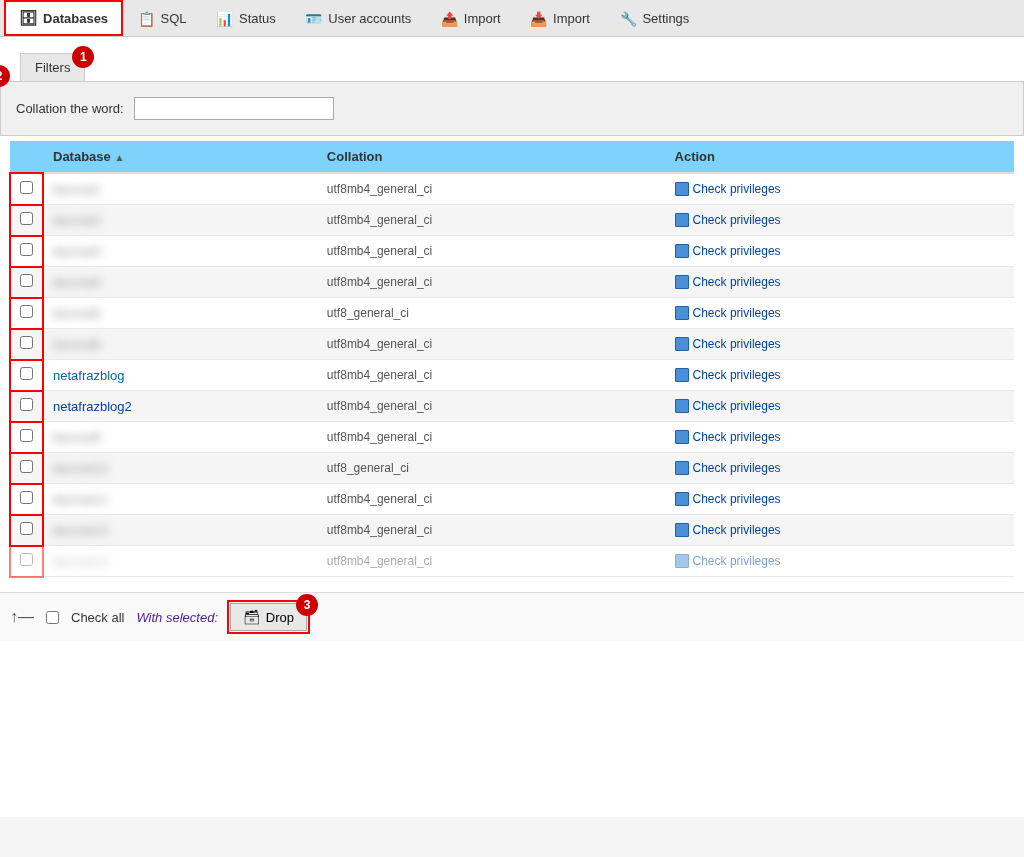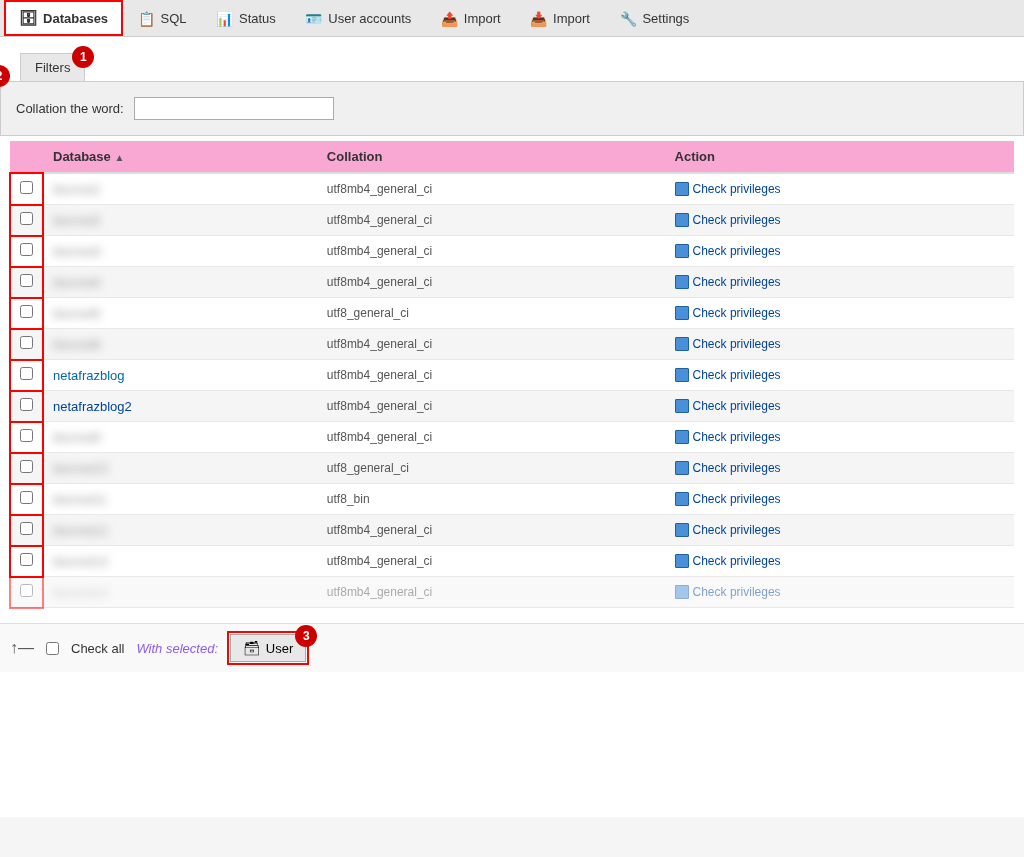--- a/index.html
+++ b/index.html
@@ -95,21 +95,21 @@
     
     .table-wrapper {
       padding: 0 10px 10px 10px;
     }
     table {
       width: 100%;
       border-collapse: collapse;
       margin-top: 5px;
     }
     thead th {
-      background: #f9a8d4;
+      background: #7dd3fc;
       border-bottom: 2px solid #ddd;
       padding: 8px 10px;
       text-align: left;
       font-weight: bold;
       font-size: 13px;
       color: #333;
     }
     thead th:first-child { width: 30px; }
     .sort-arrow { font-size: 10px; color: #555; }
 
@@ -146,21 +146,21 @@
       background: #f9f9f9;
       margin-top: 5px;
     }
     .back-icon {
       font-size: 16px;
       cursor: pointer;
       color: #555;
     }
     .check-all-cb { cursor: pointer; }
     .check-all-label { font-size: 13px; cursor: pointer; }
-    .with-selected { font-style: italic; font-size: 13px; color: #8b5cf6; }
+    .with-selected { font-style: italic; font-size: 13px; color: #4c1d95; }
     .drop-btn {
       display: flex;
       align-items: center;
       gap: 5px;
       padding: 5px 12px;
       background: #e8e8e8;
       border: 1px solid #aaa;
       cursor: pointer;
       font-size: 13px;
       outline: 2px solid red;
@@ -342,31 +342,20 @@
             <td class="collation" style="filter: blur(0px);">utf8_general_ci</td>
             <td>
               <div class="action-cell">
                 <span class="priv-icon"></span>
                 <a class="check-priv-link" href="#">Check privileges</a>
               </div>
             </td>
           </tr>
           <tr>
             <td style="outline: red solid 2px; outline-offset: -1px;"><input type="checkbox" style=""></td>
-            <td><span style="filter: blur(4px); color: rgb(153, 153, 153); cursor: pointer;">blurred11</span></td>
-            <td class="collation" style="filter: blur(0px);">utf8_bin</td>
-            <td>
-              <div class="action-cell">
-                <span class="priv-icon"></span>
-                <a class="check-priv-link" href="#">Check privileges</a>
-              </div>
-            </td>
-          </tr>
-          <tr>
-            <td style="outline: red solid 2px; outline-offset: -1px;"><input type="checkbox" style=""></td>
             <td><span style="filter: blur(4px); color: rgb(153, 153, 153); cursor: pointer;">blurred12</span></td>
             <td class="collation" style="filter: blur(0px);">utf8mb4_general_ci</td>
             <td>
               <div class="action-cell">
                 <span class="priv-icon"></span>
                 <a class="check-priv-link" href="#">Check privileges</a>
               </div>
             </td>
           </tr>
           <tr>
@@ -396,17 +385,17 @@
   </div>
 
   
   <div class="bottom-bar">
     <span class="back-icon">↑—</span>
     <input type="checkbox" class="check-all-cb" style="">
     <label class="check-all-label">Check all</label>
     <span class="with-selected">With selected:</span>
     <button class="drop-btn" style="position:relative;">
       <span style="font-size:14px;">🗃</span>
-      <span>User</span>
+      <span>Drop</span>
       <div style="position:absolute;right:-12px;top:-10px;width:22px;height:22px;border-radius:50%;background:#cc0000;color:#fff;font-size:12px;font-weight:bold;display:flex;align-items:center;justify-content:center;">3</div>
     </button>
   </div>
 </div>
 
 </body></html>

